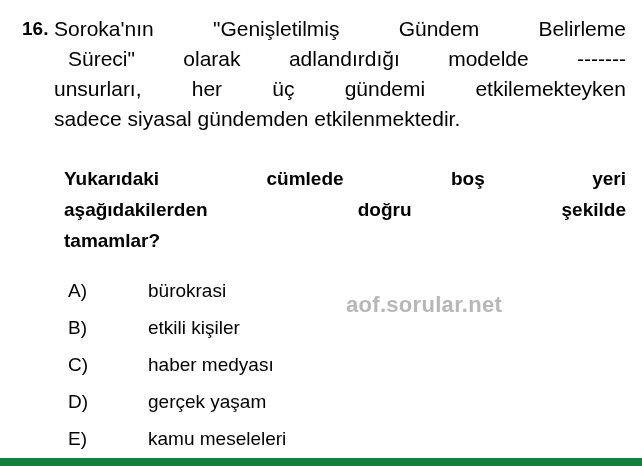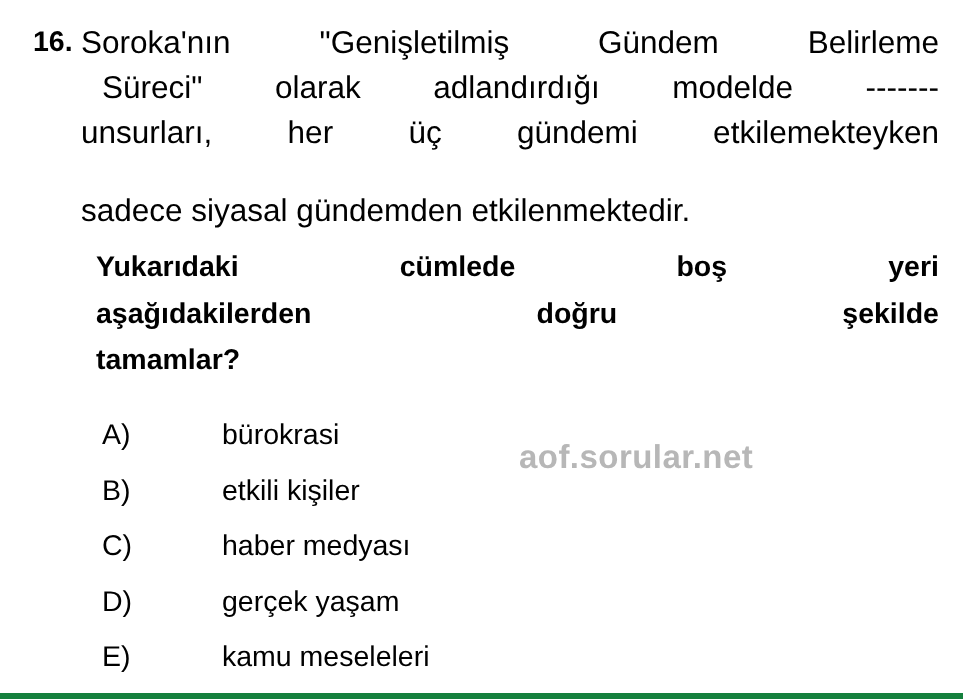--- a/index.html
+++ b/index.html
@@ -15,21 +15,21 @@
     overflow: hidden;
     color: #000000;
   }
   .page {
     position: absolute;
     left: 0;
     top: 0;
     width: 642px;
     height: 466px;
     box-sizing: border-box;
-    border-bottom: 4px solid #15803d;
+    border-bottom: 8px solid #15803d;
     background: #ffffff;
   }
   
   .side-watermark {
     position: absolute;
     left: 0px;
     top: 338px;
     width: 22px;
     height: 120px;
     color: #8d8d8d;
@@ -86,21 +86,20 @@
     white-space: nowrap;
     padding-left: 14px;
   }
   .stem-l3 {
     display: flex;
     justify-content: space-between;
     white-space: nowrap;
   }
   .stem-l4 {
     white-space: nowrap;
-    margin-top: 22px;
   }
   .directive {
     position: absolute;
     left: 64px;
     top: 163px;
     width: 562px;
     font-size: 19px;
     font-weight: bold;
     line-height: 31px;
   }

